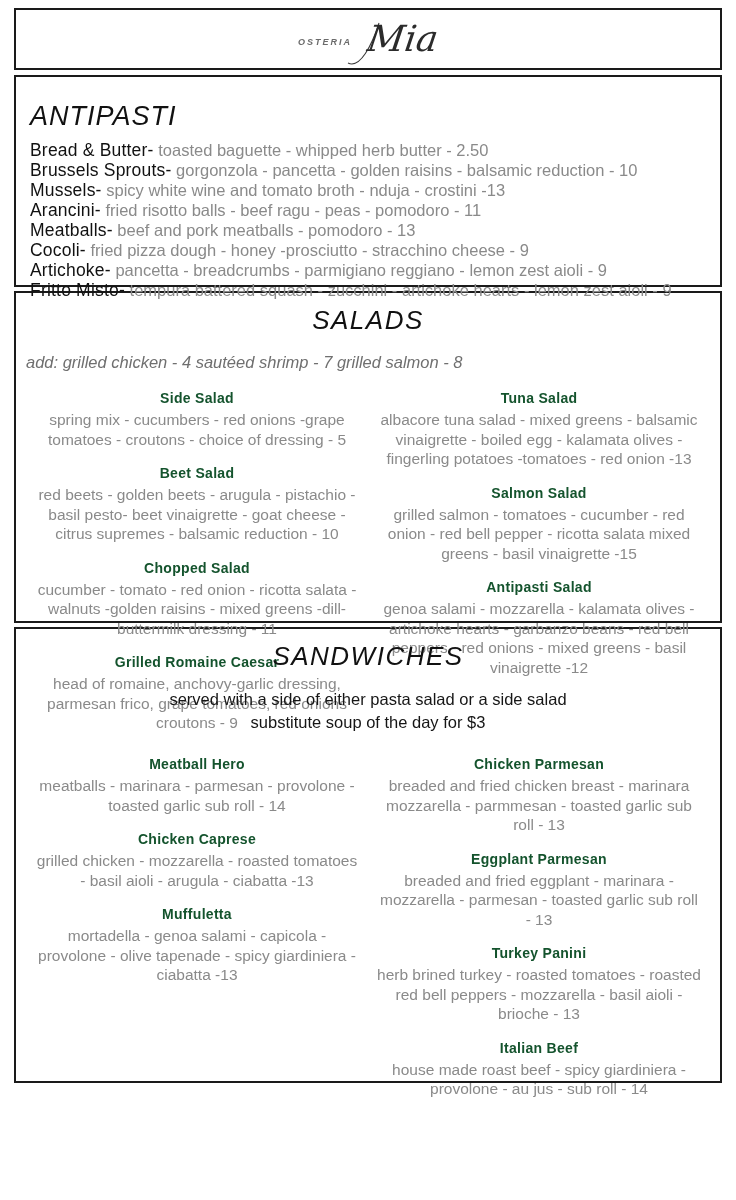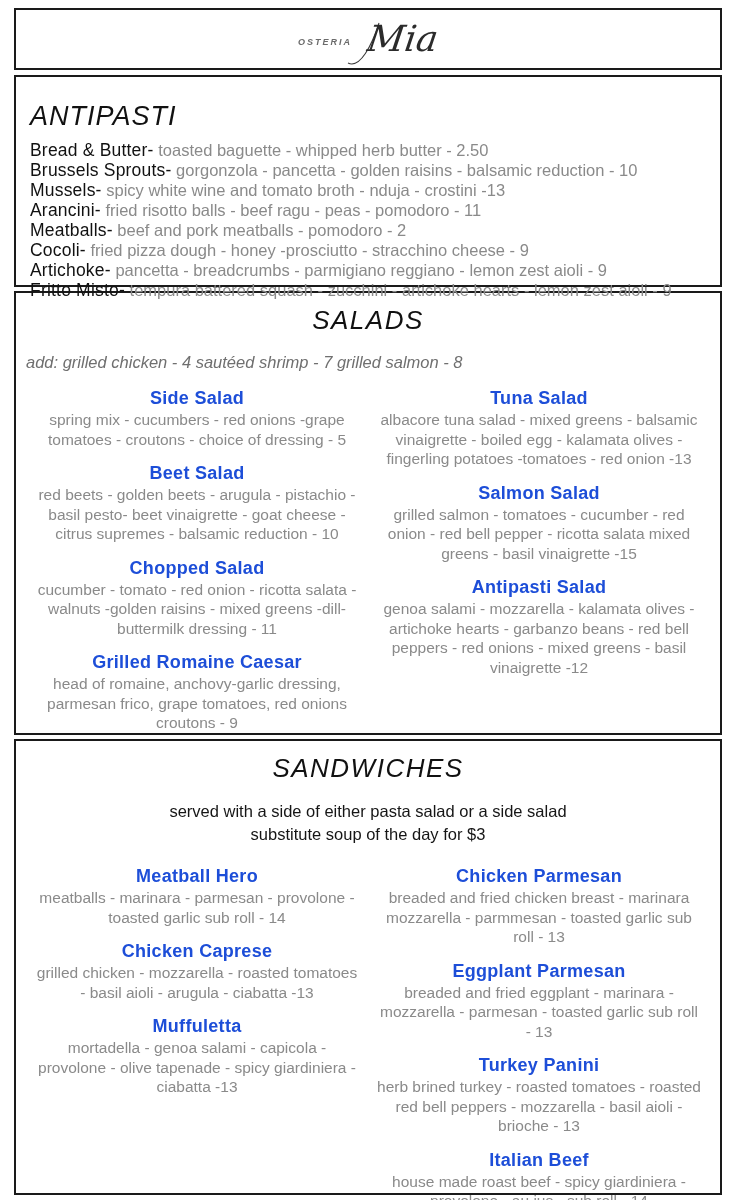--- a/index.html
+++ b/index.html
@@ -27,36 +27,36 @@
     line-height:56px;padding-left:16px;
   }
   .logo-flourish{position:absolute;left:-6px;top:8px;}
   
   .center-title{
     font-style:italic;font-size:26px;letter-spacing:1.5px;color:#111;
     font-weight:normal;margin:0;text-align:center;
   }
   .entry{margin-bottom:14px;}
   .entry-title{
-    font-weight:bold;font-size:18px;color:#1d4ed8;letter-spacing:0.3px;line-height:21px;
+    font-weight:bold;font-size:14px;color:#14532d;letter-spacing:0.3px;line-height:21px;
   }
   .entry-desc{font-size:15.5px;color:#8a8a8a;line-height:19.5px;margin-top:1px;}
   .cols{display:flex;text-align:center;}
   .col{flex:1;padding:0 8px;}
   
   .antipasti-box{margin-top:5px;height:212px;padding:24px 12px 6px;}
   .ant-title{
     font-style:italic;font-size:27px;letter-spacing:1px;color:#111;
     font-weight:normal;margin:0 0 8px 2px;
   }
   .ant-line{font-size:16.5px;line-height:20px;white-space:nowrap;margin-left:2px;}
   .ant-name{font-weight:normal;color:#111;font-size:17.5px;letter-spacing:0.2px;}
   .ant-desc{color:#8a8a8a;}
   
-  .salads-box{margin-top:4px;height:444px;padding:12px 10px 8px;}
+  .salads-box{margin-top:4px;height:332px;padding:12px 10px 8px;}
   .addons{font-style:italic;font-size:16.5px;color:#6f6f6f;margin-top:17px;text-align:left;}
   .salads-box .cols{margin-top:16px;}
   
   .sandwiches-box{margin-top:4px;height:456px;padding:12px 10px 12px;}
   .note{
     font-size:16.5px;color:#161616;line-height:23px;
     margin-top:16px;text-align:center;
   }
   .sandwiches-box .cols{margin-top:20px;}
 </style>
@@ -87,21 +87,21 @@
   <div class="ant-line">
     <span class="ant-name">Mussels-</span>
     <span class="ant-desc">spicy white wine and tomato broth - nduja - crostini -13</span>
   </div>
   <div class="ant-line">
     <span class="ant-name">Arancini-</span>
     <span class="ant-desc">fried risotto balls - beef ragu - peas - pomodoro - 11</span>
   </div>
   <div class="ant-line">
     <span class="ant-name">Meatballs-</span>
-    <span class="ant-desc">beef and pork meatballs - pomodoro - 2</span>
+    <span class="ant-desc">beef and pork meatballs - pomodoro - 13</span>
   </div>
   <div class="ant-line">
     <span class="ant-name">Cocoli-</span>
     <span class="ant-desc">fried pizza dough - honey -prosciutto - stracchino cheese - 9</span>
   </div>
   <div class="ant-line">
     <span class="ant-name">Artichoke-</span>
     <span class="ant-desc">pancetta - breadcrumbs - parmigiano reggiano - lemon zest aioli - 9</span>
   </div>
   <div class="ant-line">

